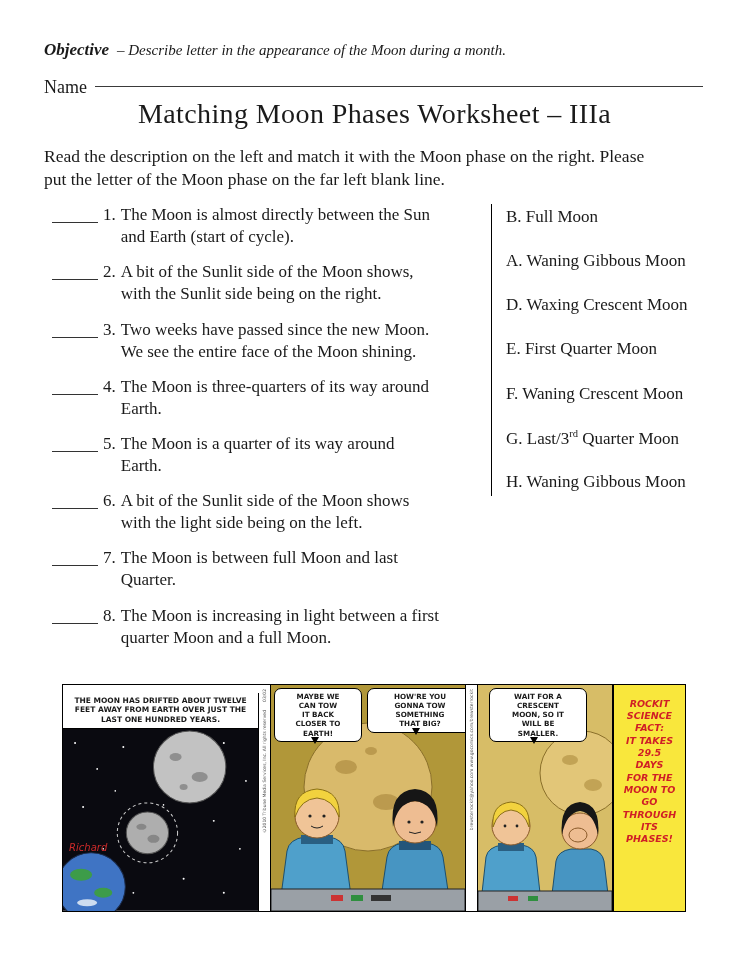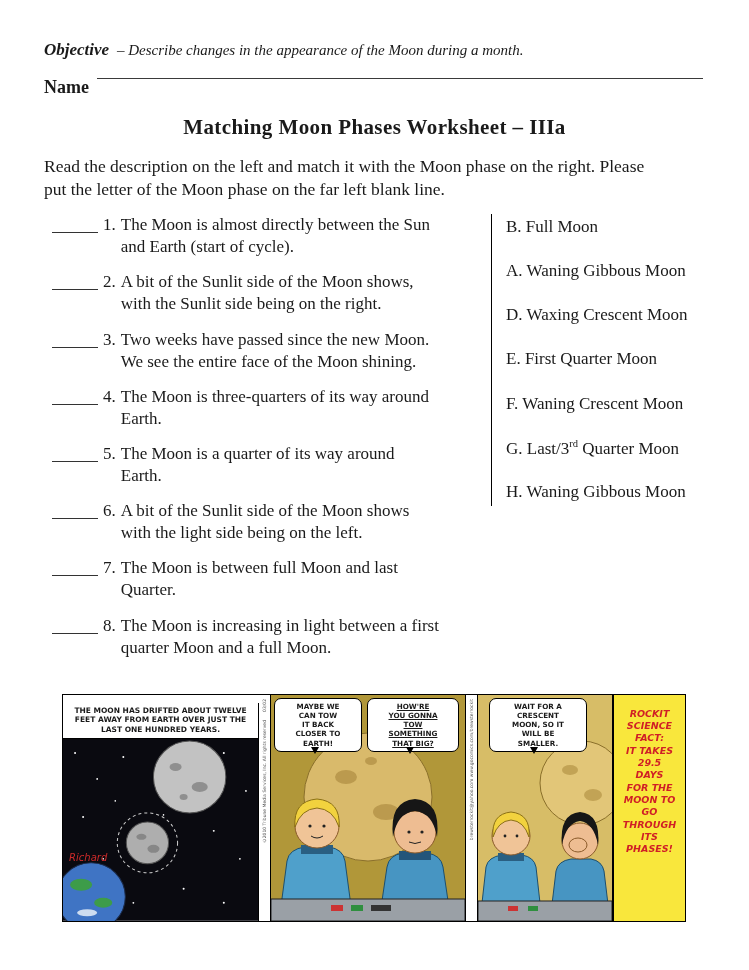--- a/index.html
+++ b/index.html
@@ -3,23 +3,23 @@
 <meta charset="utf-8">
 <style>
   * { box-sizing: border-box; margin: 0; padding: 0; }
   html,body { background:#ffffff; }
   body { font-family: "Liberation Serif", serif; color:#1a1a1a; }
   .page { width:749px; height:970px; background:#fff; padding:40px 44px 0 44px; overflow:hidden; position:relative; }
 
   
   .objective { font-size:15px; font-style:italic; }
   .obj-label { font-weight:bold; font-size:17px; margin-right:4px; }
-  .name-row { display:flex; align-items:flex-start; margin-top:17px; font-size:18px;font-weight:bold; }
+  .name-row { display:flex; align-items:center; margin-top:17px; font-size:18px; }
   .name-line { flex:1; border-bottom:1.5px solid #3a3a3a; margin:0 2px 3px 8px; height:2px; }
-  .title { text-align:center; font-size:21px; margin-top:17px; letter-spacing:.4px; font-weight:bold; }
+  .title { text-align:center; font-size:28px; letter-spacing:.4px; font-weight:normal; }
   .instructions { margin-top:15px; font-size:17.5px; line-height:1.32; white-space:pre-line; }
 
   
   .match { display:flex; margin-top:13px; padding-left:8px; }
   .qcol { width:430px; }
   .qitem { display:flex; margin-bottom:13px; font-size:17px; line-height:1.3; align-items:flex-start; }
   .blank { width:46px; height:19px; border-bottom:1.4px solid #333; margin-right:5px; flex:none; }
   .qnum { flex:none; margin-right:5px; }
   .qtext { white-space:pre-line; }
   .acol { width:214px; margin-left:auto; border-left:1.5px solid #000; padding:2px 0 2px 14px; align-self:flex-start; }
@@ -32,34 +32,34 @@
   .panel { position:relative; overflow:hidden; border-left:1px solid #000; border-right:1px solid #000; }
   .p1 { width:196px; border-left:none; display:flex; flex-direction:column;margin-top:8px; }
   .p2 { width:196px; }
   .p3 { width:136px; }
   .caption { background:#fff; border-bottom:1.5px solid #000; font:bold 7.5px/1.3 "DejaVu Sans", sans-serif; text-align:center; padding:3px 4px; }
   .p1 svg { display:block; flex:1; width:100%; }
   .p2 svg, .p3 svg { position:absolute; left:0; top:0; width:100%; height:100%; }
   .bubble { position:absolute; background:#fff; border:1.2px solid #000; border-radius:7px; font:bold 7.2px/1.28 "DejaVu Sans", sans-serif; text-align:center; padding:3px 20px; z-index:2; }
   .bubble::after { content:""; position:absolute; bottom:-7px; left:42%; border:4px solid transparent; border-top:7px solid #000; }
   .b-left { left:3px; top:3px; width:88px; }
-  .b-right { left:96px; top:3px; width:92px;text-decoration:underline; }
+  .b-right { left:96px; top:3px; width:106px; }
   .b3 { left:11px; top:3px; width:98px; }
   .credit-strip { width:11px; background:#fff; display:flex; flex-direction:column; align-items:center; gap:8px; padding-top:4px; overflow:hidden; }
   .credit-strip span { writing-mode:vertical-rl; transform:rotate(180deg); font:4.5px "DejaVu Sans", sans-serif; color:#555; white-space:nowrap; }
   .factbox { width:72px; border-left:1px solid #000; background:#f9e73c; color:#d01f26; font:bold italic 9.5px/1.3 "DejaVu Sans", sans-serif; text-align:center; padding:13px 2px; white-space:pre-line; }
 </style>
 </head>
 <body>
 
 <div class="page">
 
   <div class="objective">
     <span class="obj-label">Objective</span>
-    <span>– Describe changes in the appearance of the Moon during a month.</span>
+    <span>– Describe letter in the appearance of the Moon during a month.</span>
   </div>
 
   <div class="name-row">
     <span>Name</span>
     <span class="name-line"></span>
   </div>
 
   <h1 class="title">Matching Moon Phases Worksheet – IIIa</h1>
 
   <p class="instructions">Read the description on the left and match it with the Moon phase on the right. Please

